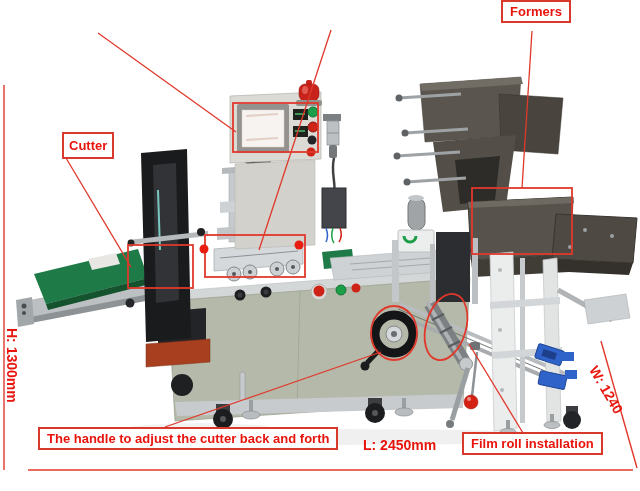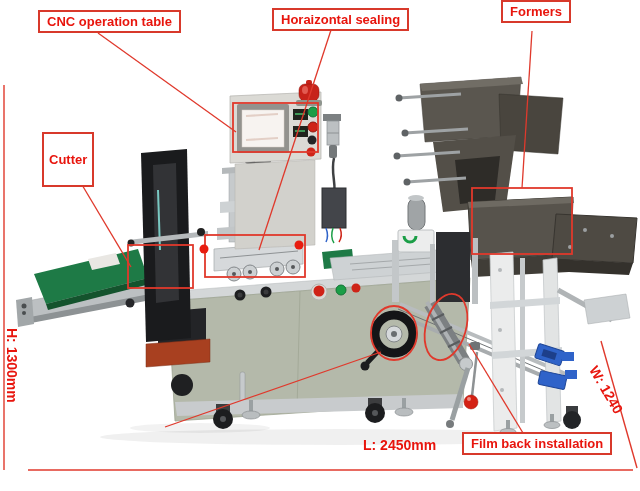--- a/index.html
+++ b/index.html
@@ -6,21 +6,21 @@
   #stage{
     position:relative;width:640px;height:491px;background:#fff;
     overflow:hidden;font-family:"Liberation Sans",sans-serif;
   }
   #machine-svg{position:absolute;left:0;top:0;}
   .callout{
     position:absolute;background:#fff;border:2px solid #d8392b;color:#e8150d;
     font:bold 13px "Liberation Sans",sans-serif;padding:2px 7px;white-space:nowrap;
     line-height:15px;z-index:5;
   }
-  .callout.small{padding:18px 5px;}
+  .callout.small{padding:4px 5px;margin-left:20px;}
   .dim{
     position:absolute;color:#e8150d;font:bold 14px "Liberation Sans",sans-serif;
     white-space:nowrap;z-index:5;letter-spacing:0px;
   }
   .dim-h{left:20px;top:328px;transform:rotate(90deg);transform-origin:0 0;}
   .dim-l{left:363px;top:437px;}
   .dim-w{left:600px;top:363px;transform:rotate(60deg);transform-origin:0 0;}
 </style>
 </head>
 <body>
@@ -259,28 +259,27 @@
       <rect x="128" y="245" width="65" height="43" stroke-width="1.8"></rect>
       <rect x="205" y="235" width="100" height="42" stroke-width="1.8"></rect>
       <rect x="472" y="188" width="100" height="66" stroke-width="1.8"></rect>
       <ellipse cx="394" cy="333" rx="23" ry="27" stroke-width="1.8"></ellipse>
       <ellipse cx="446" cy="327" rx="20" ry="34" transform="rotate(16 446 327)" stroke-width="1.8"></ellipse>
       <circle cx="204" cy="249" r="4.5" fill="#e81c0f" stroke="none"></circle>
       <circle cx="299" cy="245" r="4.5" fill="#e81c0f" stroke="none"></circle>
     </g>
   </svg>
 
-  <div class="callout" style="left:38px;top:10px">CNC operation table</div>
-
-  <div class="callout" style="left:272px;top:8px">Horaizontal sealing</div>
+
 
   <div class="callout" style="left:501px;top:0">Formers</div>
 
   <div class="callout small" style="left:42px;top:132px">Cutter</div>
 
-
-  <div class="callout" style="left:462px;top:432px">Film back installation</div>
+  <div class="callout" style="left:38px;top:427px">The handle to adjust the cutter back and forth</div>
+
+  <div class="callout" style="left:462px;top:432px">Film roll installation</div>
 
   <div class="dim dim-h">H: 1300mm</div>
   <div class="dim dim-l">L: 2450mm</div>
   <div class="dim dim-w">W: 1240</div>
 
 </div>
 
 </body></html>

